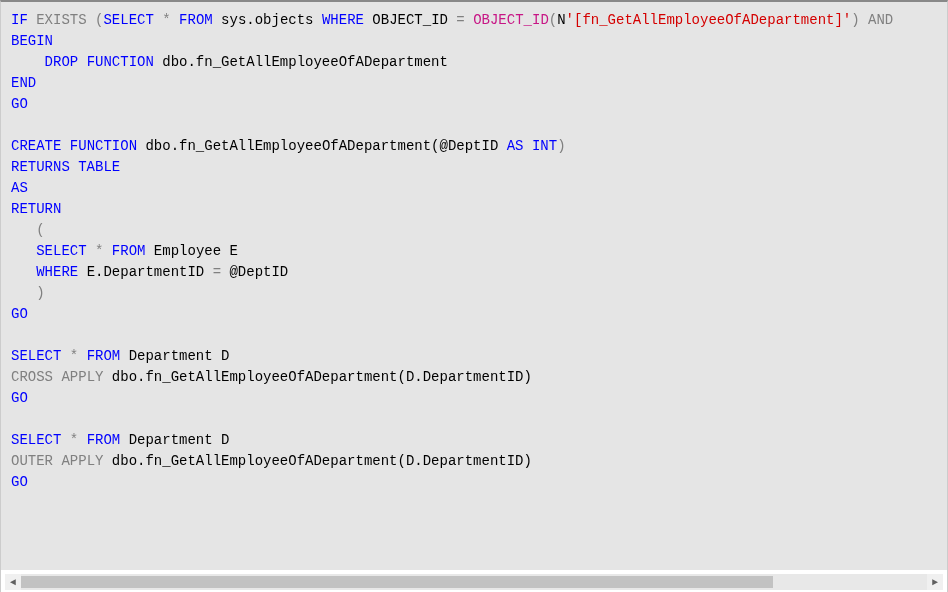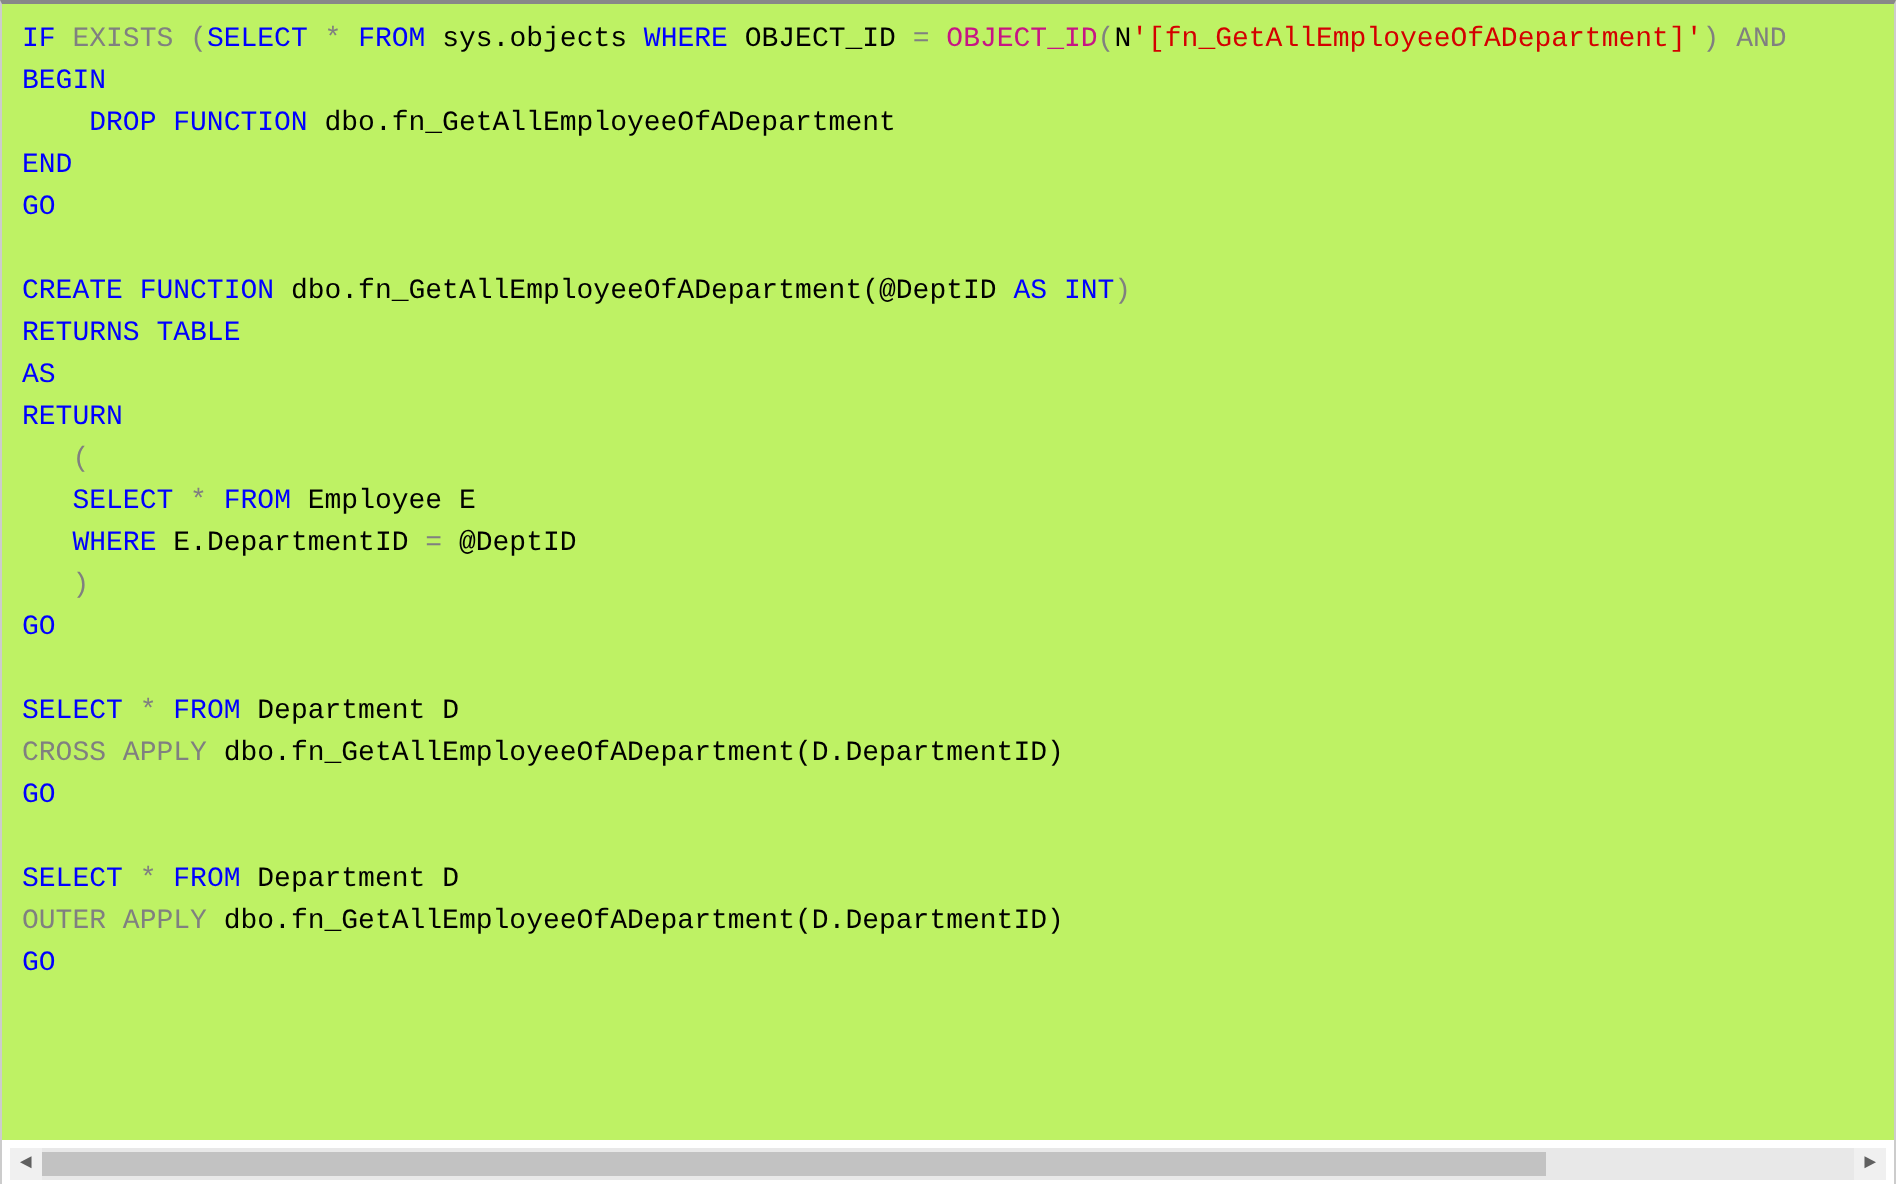--- a/index.html
+++ b/index.html
@@ -12,21 +12,21 @@
     line-height: 21px;
     overflow: hidden;
     position: relative;
     border-top: 2px solid #888;
     border-left: 1px solid #ccc;
     border-right: 1px solid #ccc;
   }
   .editor {
     width: 100%;
     height: 568px;
-    background: #bef264;
+    background: #e5e5e5;
     padding: 8px 8px 9px 10px;
     white-space: pre;
     overflow: hidden;
     color: #000;
   }
   .kw   { color: #0000FF; }   
   .gray { color: #808080; }   
   .fn   { color: #C71585; }   
   .str  { color: #D40000; }   
   .pn   { color: #808080; }

